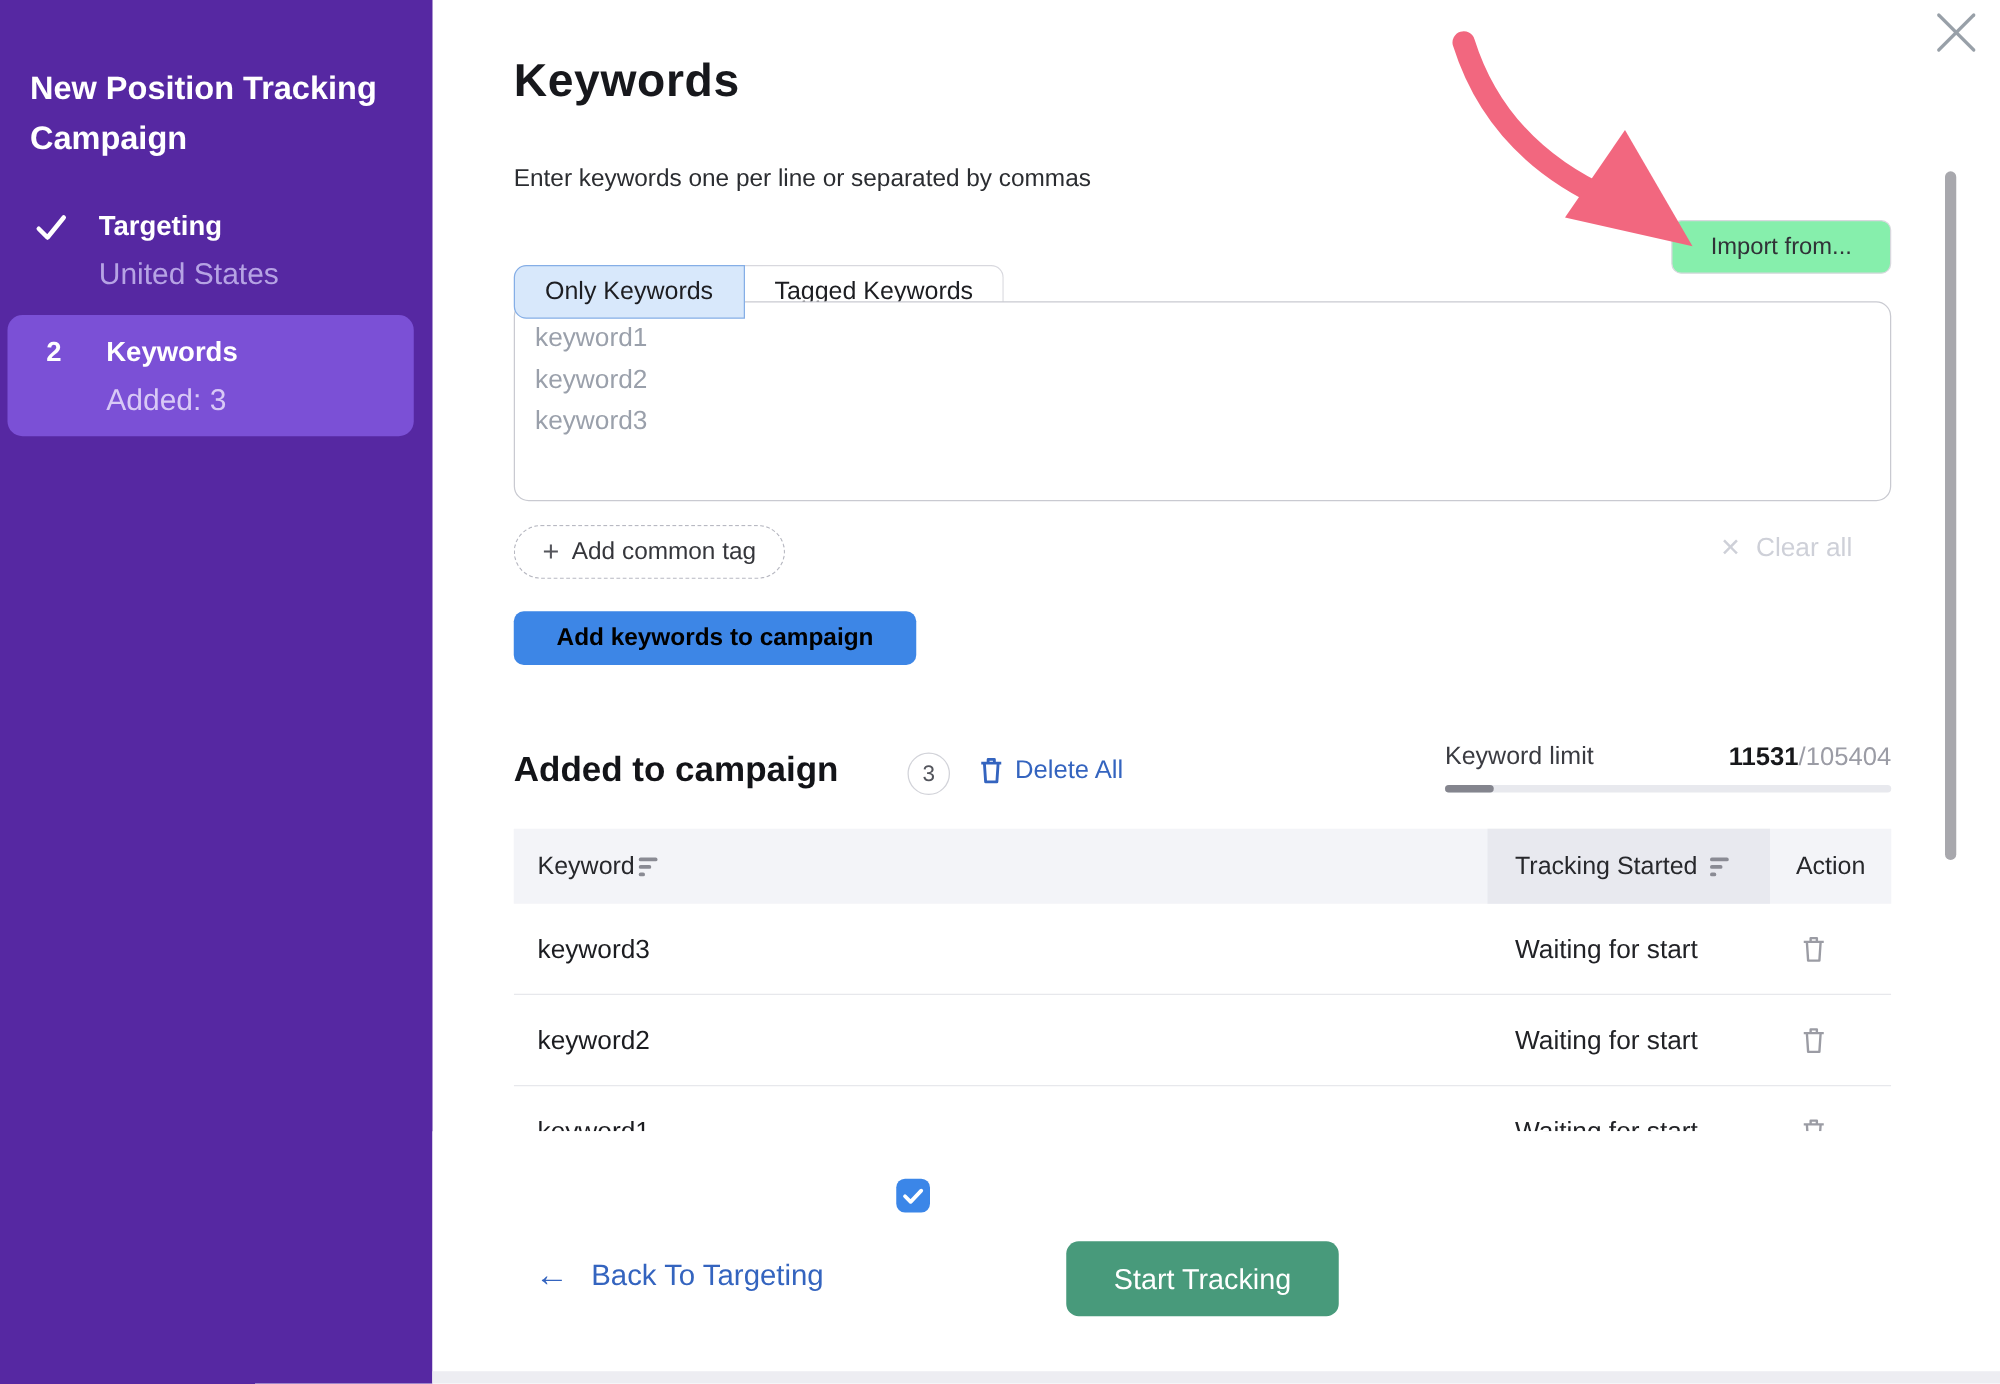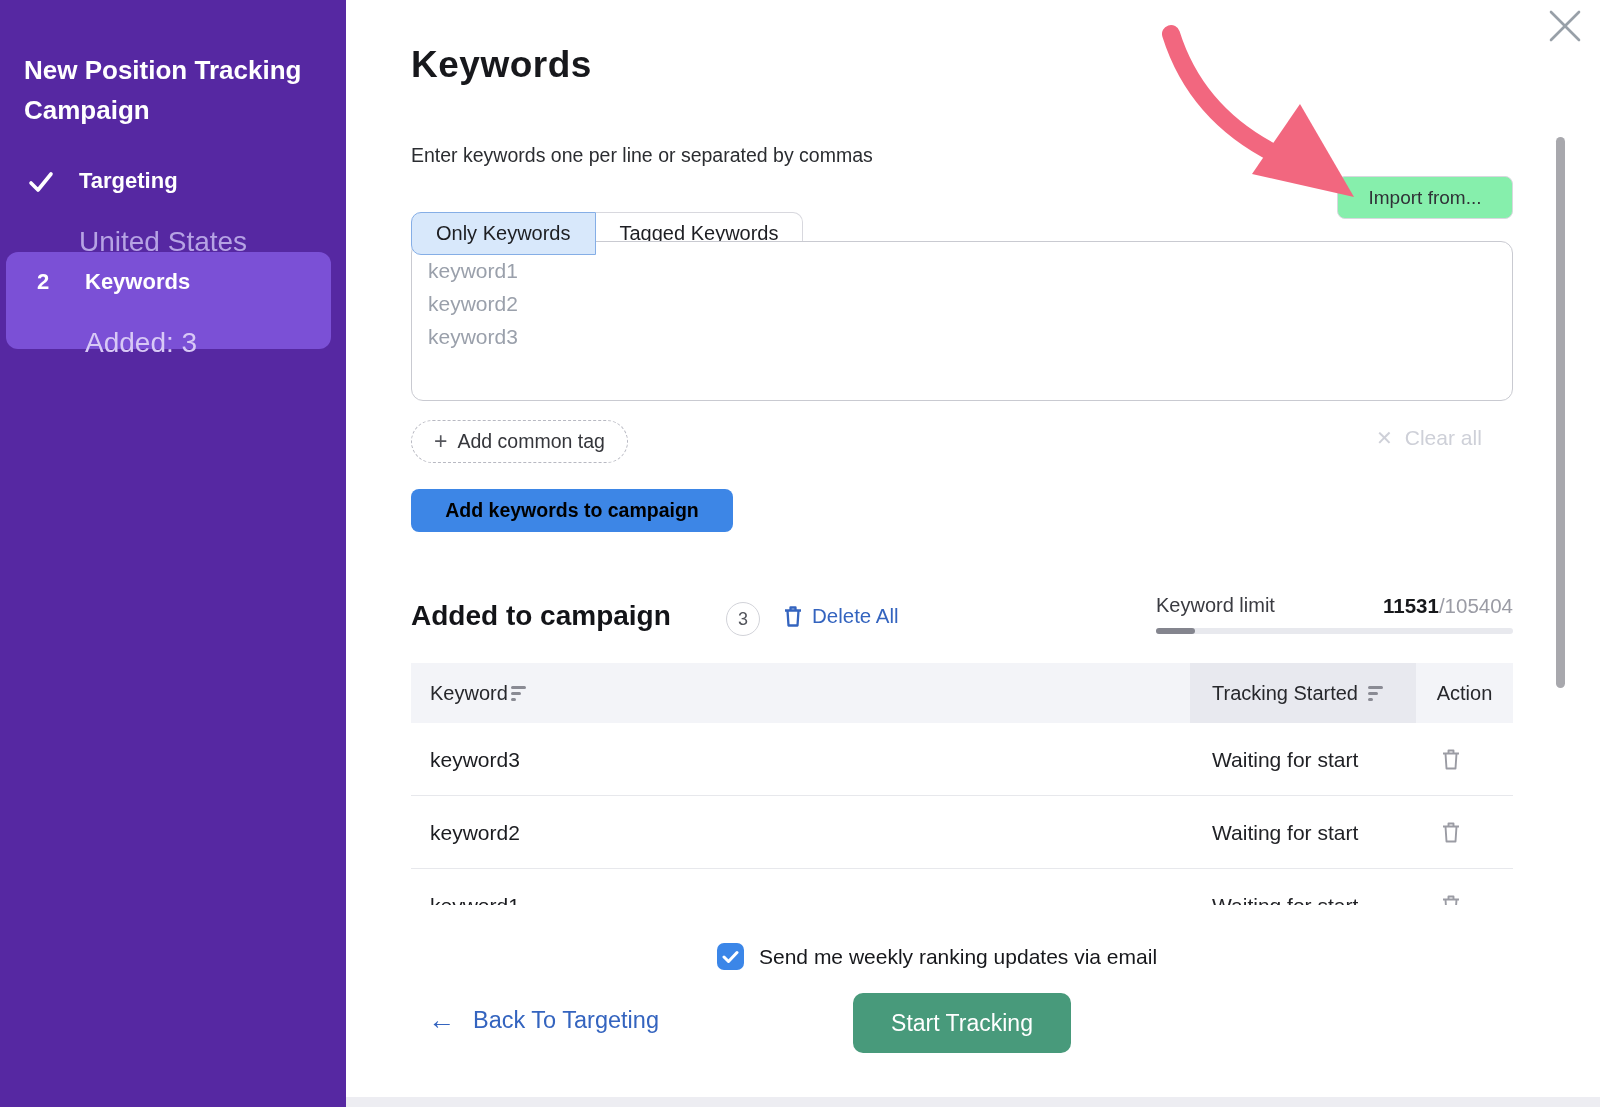--- a/index.html
+++ b/index.html
@@ -26,21 +26,21 @@
   }
   .step-num {
     position:absolute; left:31px; top:17px; color:#ffffff;
     font-size:22px; font-weight:bold;
   }
   .step-label {
     position:absolute; left:79px; top:0; color:#ffffff;
     font-size:22px; font-weight:bold;
   }
   .step-sub {
-    position:absolute; left:79px; top:38px; color:#b6a3e4; font-size:28px;margin-top:20px;
+    position:absolute; left:79px; top:38px; color:#b6a3e4; font-size:24px;
   }
   .step-targeting { top:168px; height:80px; cursor:pointer; }
   .step-keywords {
     top:252px; left:6px; width:325px; height:97px;
     background:#7b50d6; border-radius:12px; cursor:pointer;
   }
   .step-keywords .step-label { top:17px; }
   .step-keywords .step-sub { top:55px; color:#d8c9f6; }
 
   
@@ -48,21 +48,21 @@
 
   .close-btn {
     position:absolute; left:1548px; top:9px; width:34px; height:34px;
     background:none; border:none; cursor:pointer; padding:0;
   }
   .page-title {
     position:absolute; left:411px; top:44px;
     font-size:37px; font-weight:bold; color:#17181c; letter-spacing:0.5px;
   }
   .page-subtitle {
-    position:absolute; left:411px; top:132px; font-size:19.5px; color:#2b2d31;margin-top:12px;
+    position:absolute; left:411px; top:132px; font-size:19.5px; color:#2b2d31;
   }
 
   .tabs { position:absolute; left:411px; top:176px; display:flex; }
   .tab {
     height:43px; display:flex; align-items:center; justify-content:center;
     font-size:20px; color:#1d1e22; cursor:pointer; background:#ffffff;
     border:1px solid #d8d8de; padding:0 24px;margin-top:36px;
   }
   .tab-selected {
     background:#d8e8fb; border:1px solid #85aee6;
@@ -349,21 +349,20 @@
   </div>
 </div>
 
 <div class="footer">
   <div class="email-row">
     <button class="checkbox" aria-checked="true">
       <svg width="17" height="14" viewBox="0 0 17 14">
           <polyline points="2,7 6.5,11.5 15,2.5" fill="none" stroke="#ffffff" stroke-width="3" stroke-linecap="round" stroke-linejoin="round"></polyline>
         </svg>
     </button>
-    <span class="email-label">Send me weekly ranking updates via email</span>
   </div>
 
   <div class="back-link">
     <span class="back-arrow">←</span>
     <span>Back To Targeting</span>
   </div>
 
   <button class="start-btn">Start Tracking</button>
   <div class="bottom-strip"></div>
 </div>

